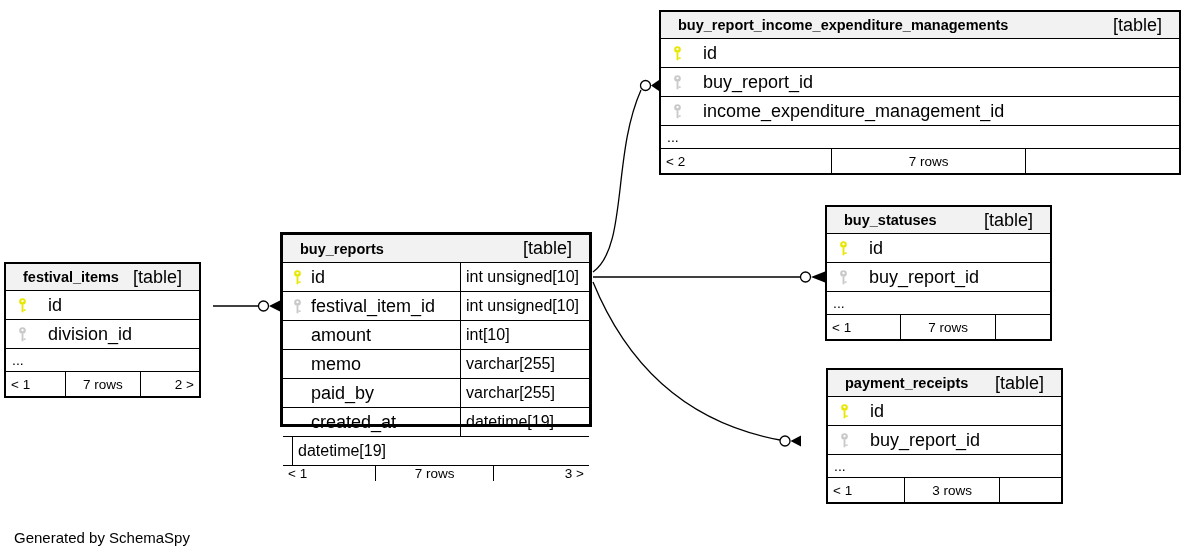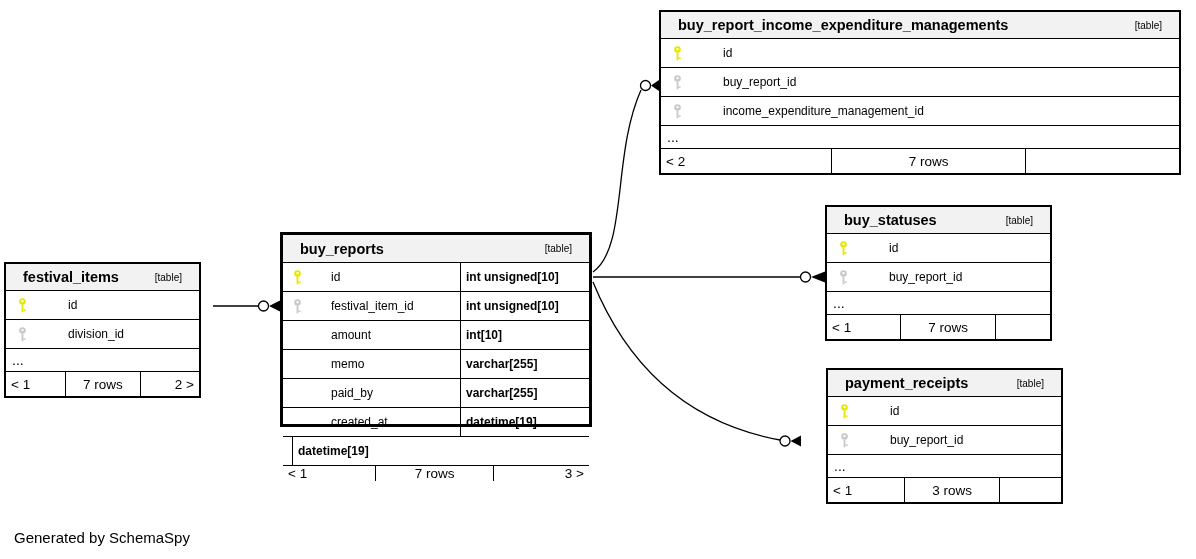--- a/index.html
+++ b/index.html
@@ -7,33 +7,33 @@
        font-family:"Liberation Sans", sans-serif;color:#000;}
   svg.edges{position:absolute;left:0;top:0;z-index:0;}
   .tbl{position:absolute;z-index:1;background:#fff;border:2px solid #000;
        box-sizing:border-box;display:flex;flex-direction:column;}
   .tbl.focus{border-width:3px;}
   .hdr{height:27px;flex:0 0 27px;background:#f2f2f2;border-bottom:1px solid #000;
        display:flex;justify-content:space-between;align-items:center;
        padding:0 17px;box-sizing:border-box;}
   .focus .hdr{height:28px;flex-basis:28px;}
   .tname{font-weight:bold;font-size:14.5px;white-space:nowrap;}
-  .ttag{font-size:10px;white-space:nowrap;padding-left:10px;}
+  .ttag{font-size:18px;white-space:nowrap;padding-left:10px;}
   .crow{height:29px;flex:0 0 29px;border-bottom:1px solid #000;display:flex;
         align-items:center;box-sizing:border-box;padding-left:11px;}
   .focus .crow{padding-left:9px;}
   .kslot{width:31px;flex:0 0 31px;display:flex;align-items:center;}
   .focus .kslot{width:19px;flex-basis:19px;}
   .key{width:11px;height:17px;display:block;}
   .pk{color:#e7e700;}
   .fk{color:#c9c9c9;}
-  .cname{font-size:12px;white-space:nowrap;margin-left:20px;}
-  .ctype{font-size:12px;white-space:nowrap;border-left:1px solid #000;
+  .cname{font-size:18px;white-space:nowrap;}
+  .ctype{font-size:16px;white-space:nowrap;border-left:1px solid #000;
          align-self:stretch;display:flex;align-items:center;
-         padding-left:5px;box-sizing:border-box;flex:1;font-weight:bold;}
+         padding-left:5px;box-sizing:border-box;flex:1;}
   .namecell{display:flex;align-items:center;flex:0 0 168px;align-self:stretch;}
   .dots{height:23px;flex:0 0 23px;border-bottom:1px solid #000;display:flex;
         align-items:center;padding-left:6px;box-sizing:border-box;font-size:14px;}
   .foot{flex:1;display:flex;align-items:stretch;font-size:13.5px;}
   .fcell{display:flex;align-items:center;box-sizing:border-box;}
   .f1{flex:0 0 31%;border-right:1px solid #000;padding-left:5px;
       justify-content:flex-start;}
   .f2{flex:0 0 39%;border-right:1px solid #000;justify-content:center;}
   .f3{flex:1;justify-content:flex-end;padding-right:5px;}
   .genby{position:absolute;left:14px;top:529px;font-size:15px;z-index:1;}

